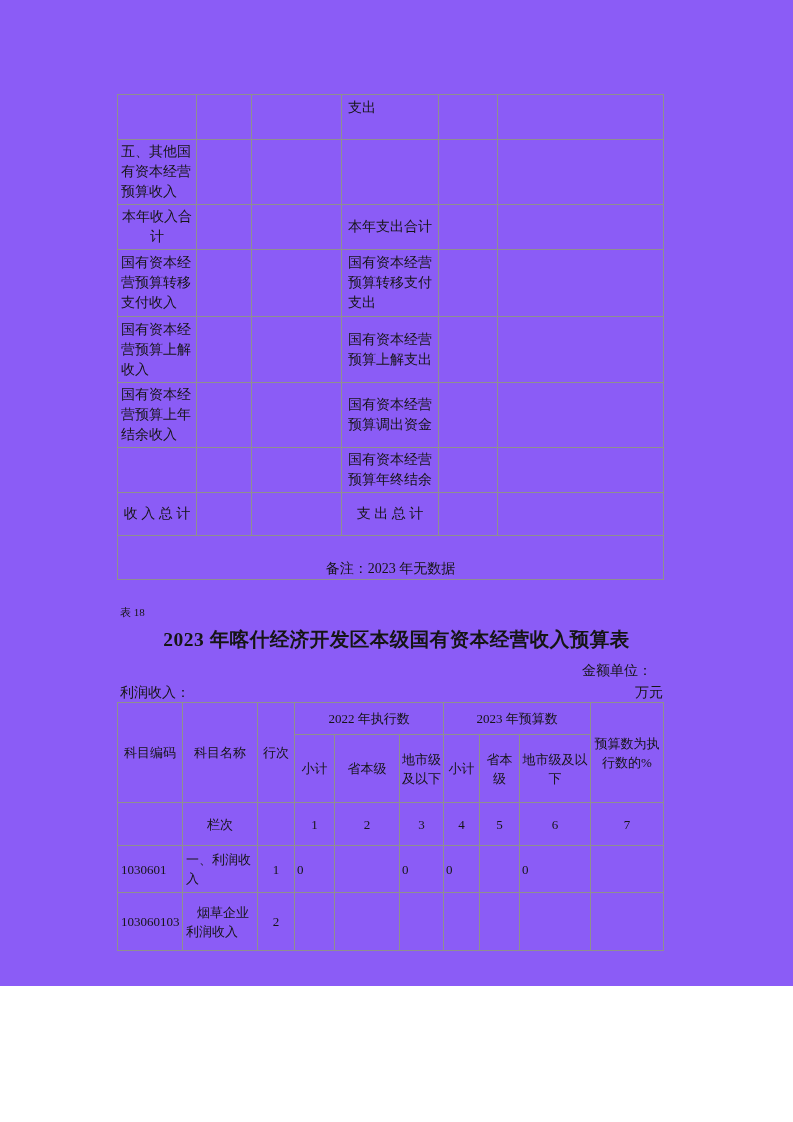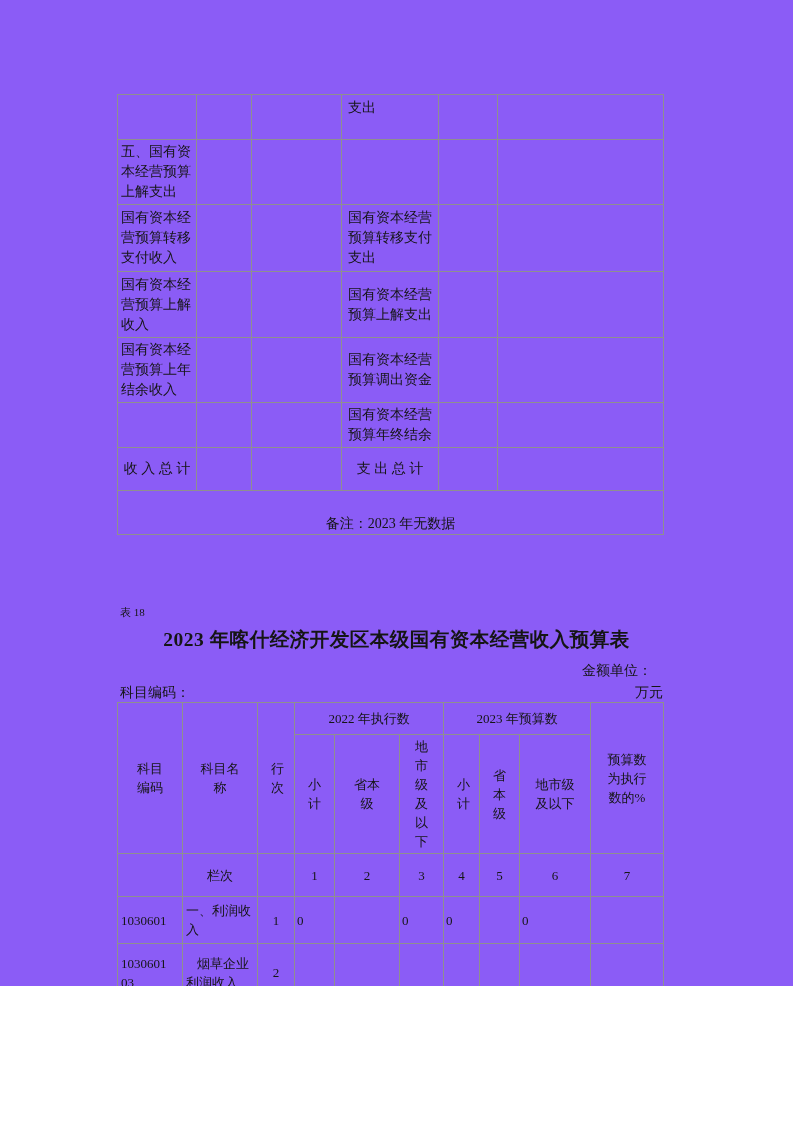--- a/index.html
+++ b/index.html
@@ -41,21 +41,21 @@
   }
   .amount-unit{position:absolute;right:141px;top:662px;font-size:14px;}
   .reporting-unit{position:absolute;left:120px;top:684px;font-size:14px;}
   .wanyuan{position:absolute;right:130px;top:684px;font-size:14px;}
   
   .t2{
     position:absolute;left:117px;top:702px;
     width:546px;
     font-size:13px;line-height:19px;
   }
-  .t2 td{text-align:center;padding:2px 13px;font-family:Liberation Serif, serif;}
+  .t2 td{text-align:center;padding:2px 1px;font-family:Liberation Serif, serif;}
   .t2 td.code{text-align:left;padding-left:3px;}
   .t2 td.name{text-align:left;padding-left:3px;padding-right:3px;}
   .t2 td.name.indent{text-indent:11px;}
   .t2 td.val{text-align:left;padding-left:2px;}
   
   .page-number{position:absolute;left:654px;top:1017px;font-size:17px;margin-left:36px;}
 </style>
 </head>
 <body>
 
@@ -73,24 +73,32 @@
     <tbody>
         <tr style="height:45px">
       <td class="left"></td>
       <td></td>
       <td></td>
       <td class="topleft exp">支出</td>
       <td></td>
       <td></td>
     </tr>
     <tr style="height:65px">
-      <td class="left">五、国有资本经营预算上解支出</td>
+      <td class="left">五、其他国有资本经营预算收入</td>
       <td></td>
       <td></td>
       <td class="left exp"></td>
+      <td></td>
+      <td></td>
+    </tr>
+    <tr style="height:42px">
+      <td class="center">本年收入合计</td>
+      <td></td>
+      <td></td>
+      <td class="center">本年支出合计</td>
       <td></td>
       <td></td>
     </tr>
     <tr style="height:67px">
       <td class="left">国有资本经营预算转移支付收入</td>
       <td></td>
       <td></td>
       <td class="left exp">国有资本经营预算转移支付支出</td>
       <td></td>
       <td></td>
@@ -129,21 +137,21 @@
     </tr>
     <tr style="height:44px">
       <td class="note-cell" colspan="6">备注：2023 年无数据</td>
     </tr>
   </tbody>
     </table>
 
   <div class="table-label">表 18</div>
   <div class="doc-title">2023 年喀什经济开发区本级国有资本经营收入预算表</div>
   <div class="amount-unit">金额单位：</div>
-  <div class="reporting-unit">科目编码：</div>
+  <div class="reporting-unit">利润收入：</div>
   <div class="wanyuan">万元</div>
 
   <table class="t2">
     <colgroup>
       <col style="width:65px">
         <col style="width:75px">
         <col style="width:37px">
       <col style="width:40px">
         <col style="width:65px">
         <col style="width:44px">

